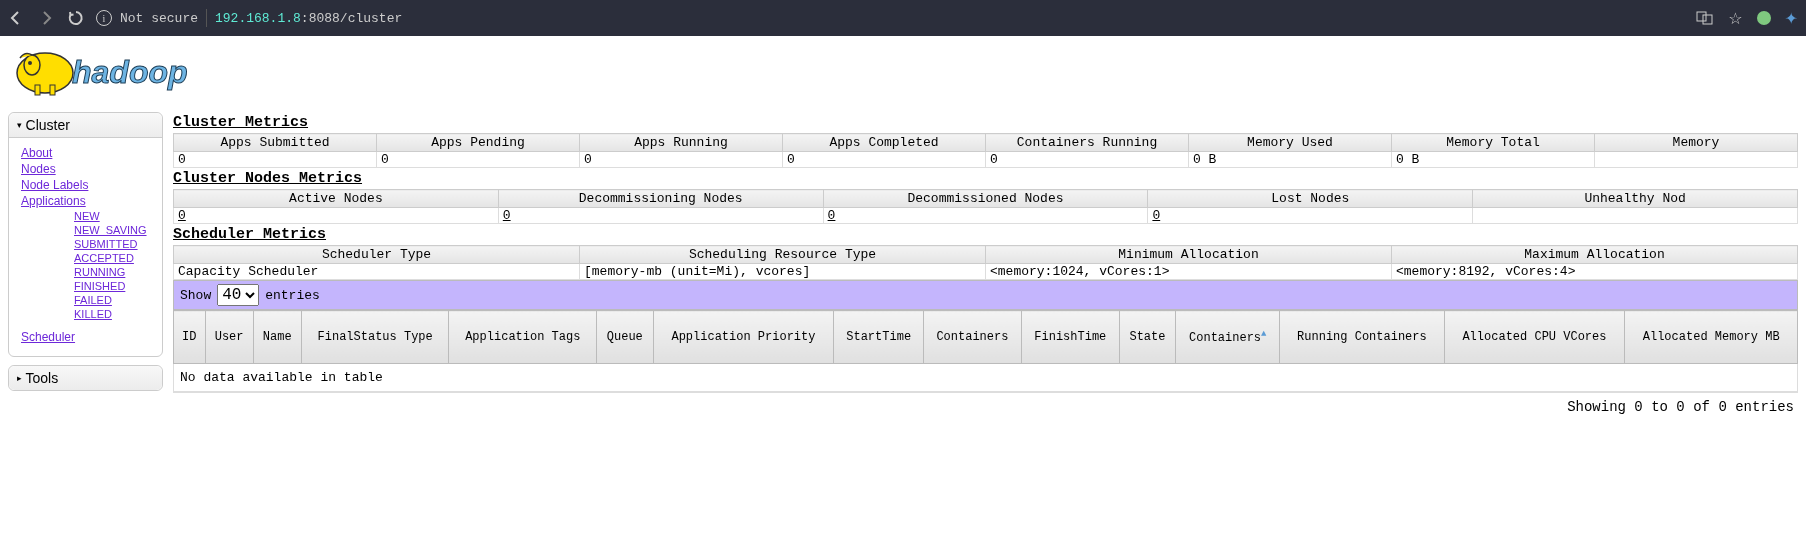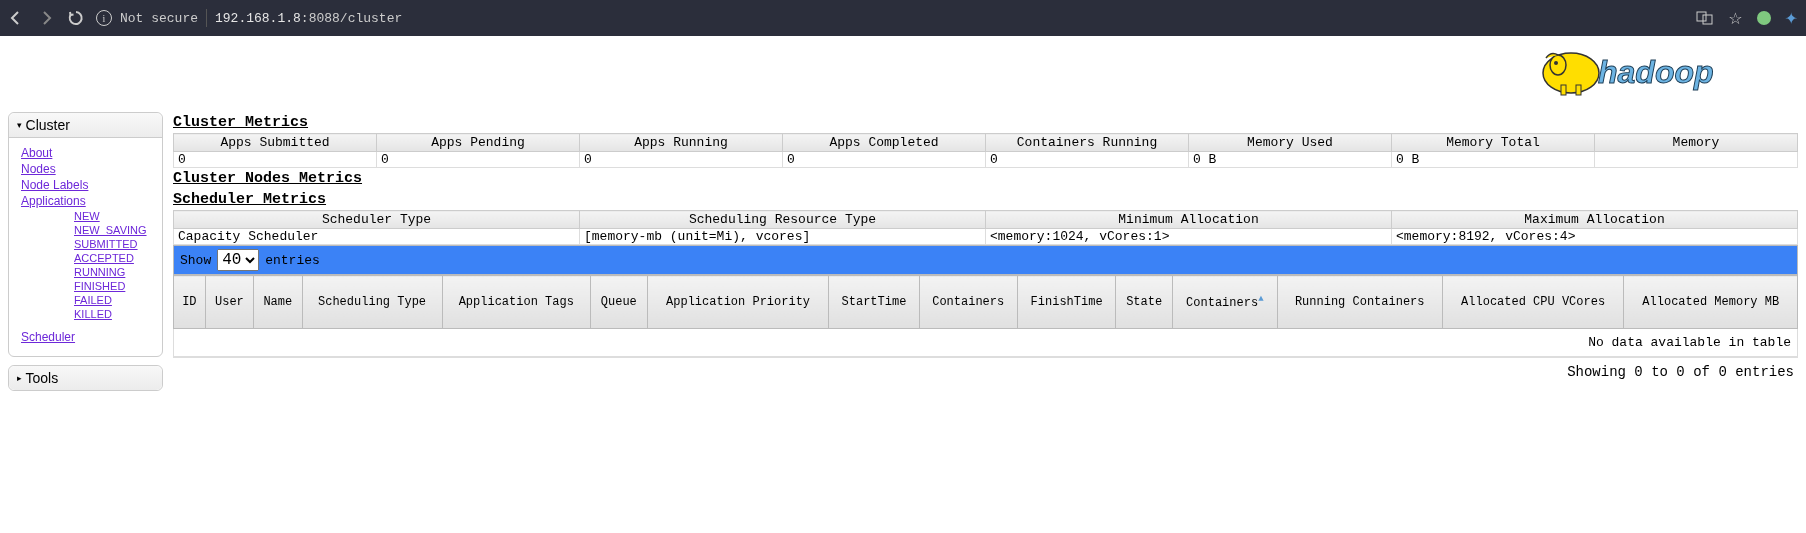--- a/index.html
+++ b/index.html
@@ -39,36 +39,35 @@
       display: flex;
       align-items: center;
       justify-content: center;
       font-size: 10px;
       font-family: serif;
     }
     .url-divider {
       width: 1px; height: 18px; background: #555;
     }
     .url-text { color: #ccc; }
-    .url-text .host { color: #e5e5e5; }
+    .url-text .host { color: #5eead4; }
     .right-icons { display: flex; gap: 14px; align-items: center; margin-left: auto; }
 
     
     .page-container {
       display: flex;
       padding: 8px;
       gap: 10px;
     }
 
     
     .page-top {
       display: flex;
-      align-items: flex-end;
+      align-items: center;
       padding: 6px 10px 2px 10px;
-      flex-direction: column;
     }
     .logo {
       width: 260px;
       height: 60px;
       display: flex;
       align-items: center;
     }
     .page-title-wrap {
       flex: 1;
       text-align: center;
@@ -151,21 +150,21 @@
     table.metrics td {
       border: 1px solid #ddd;
       font-size: 13px;
       padding: 0 4px;
       text-align: left;
     }
     table.metrics td.lnk { text-decoration: underline; }
 
     
     .apps-controls {
-      background: #3b82f6;
+      background: #c4b5fd;
       border: 1px solid #bbb;
       padding: 3px 6px;
       display: flex;
       align-items: center;
       gap: 6px;
       font-size: 13px;
     }
     .apps-controls select {
       font-family: Liberation Mono, monospace;
       font-size: 16px;
@@ -185,21 +184,21 @@
       vertical-align: middle;
       position: relative;
       cursor: pointer;
     }
     .sort-ind {
       color: #5b9bd5;
       font-size: 9px;
       vertical-align: super;
     }
     .no-data-row td {
-      text-align: right;
+      text-align: left;
       padding: 6px;
       font-size: 13px;
       border: 1px solid #ddd;
     }
     .apps-footer {
       padding: 6px 4px;
       font-size: 14px;
       border-top: 1px solid #ddd;
       text-align: right;
     }
@@ -314,20 +313,40 @@
         <td>0</td>
         <td>0</td>
         <td>0 B</td>
         <td>0 B</td>
         <td></td>
       </tr>
         </tbody>
     </table>
 
     <div class="section-title">Cluster Nodes Metrics</div>
+    <table class="metrics">
+      <thead>
+          <tr>
+        <th>Active Nodes</th>
+        <th>Decommissioning Nodes</th>
+        <th>Decommissioned Nodes</th>
+        <th>Lost Nodes</th>
+        <th>Unhealthy Nod</th>
+      </tr>
+        </thead>
+      <tbody>
+          <tr>
+        <td class="lnk">0</td>
+        <td class="lnk">0</td>
+        <td class="lnk">0</td>
+        <td class="lnk">0</td>
+        <td></td>
+      </tr>
+        </tbody>
+    </table>
 
     <div class="section-title">Scheduler Metrics</div>
     <table class="metrics">
       <thead>
           <tr>
         <th>Scheduler Type</th>
         <th>Scheduling Resource Type</th>
         <th>Minimum Allocation</th>
         <th>Maximum Allocation</th>
       </tr>
@@ -349,21 +368,21 @@
       </select>
       <span>entries</span>
     </div>
 
     <table class="apps">
       <thead>
           <tr>
         <th><span>ID</span></th>
         <th><span>User</span></th>
         <th><span>Name</span></th>
-        <th><span>Scheduling Type</span></th>
+        <th><span>FinalStatus Type</span></th>
         <th><span>Application Tags</span></th>
         <th><span>Queue</span></th>
         <th><span>Application Priority</span></th>
         <th><span>StartTime</span></th>
         <th><span>Containers</span></th>
         <th><span>FinishTime</span></th>
         <th><span>State</span></th>
         <th><span>Containers</span><span class="sort-ind">▲</span></th>
         <th><span>Running Containers</span></th>
         <th><span>Allocated CPU VCores</span></th>

